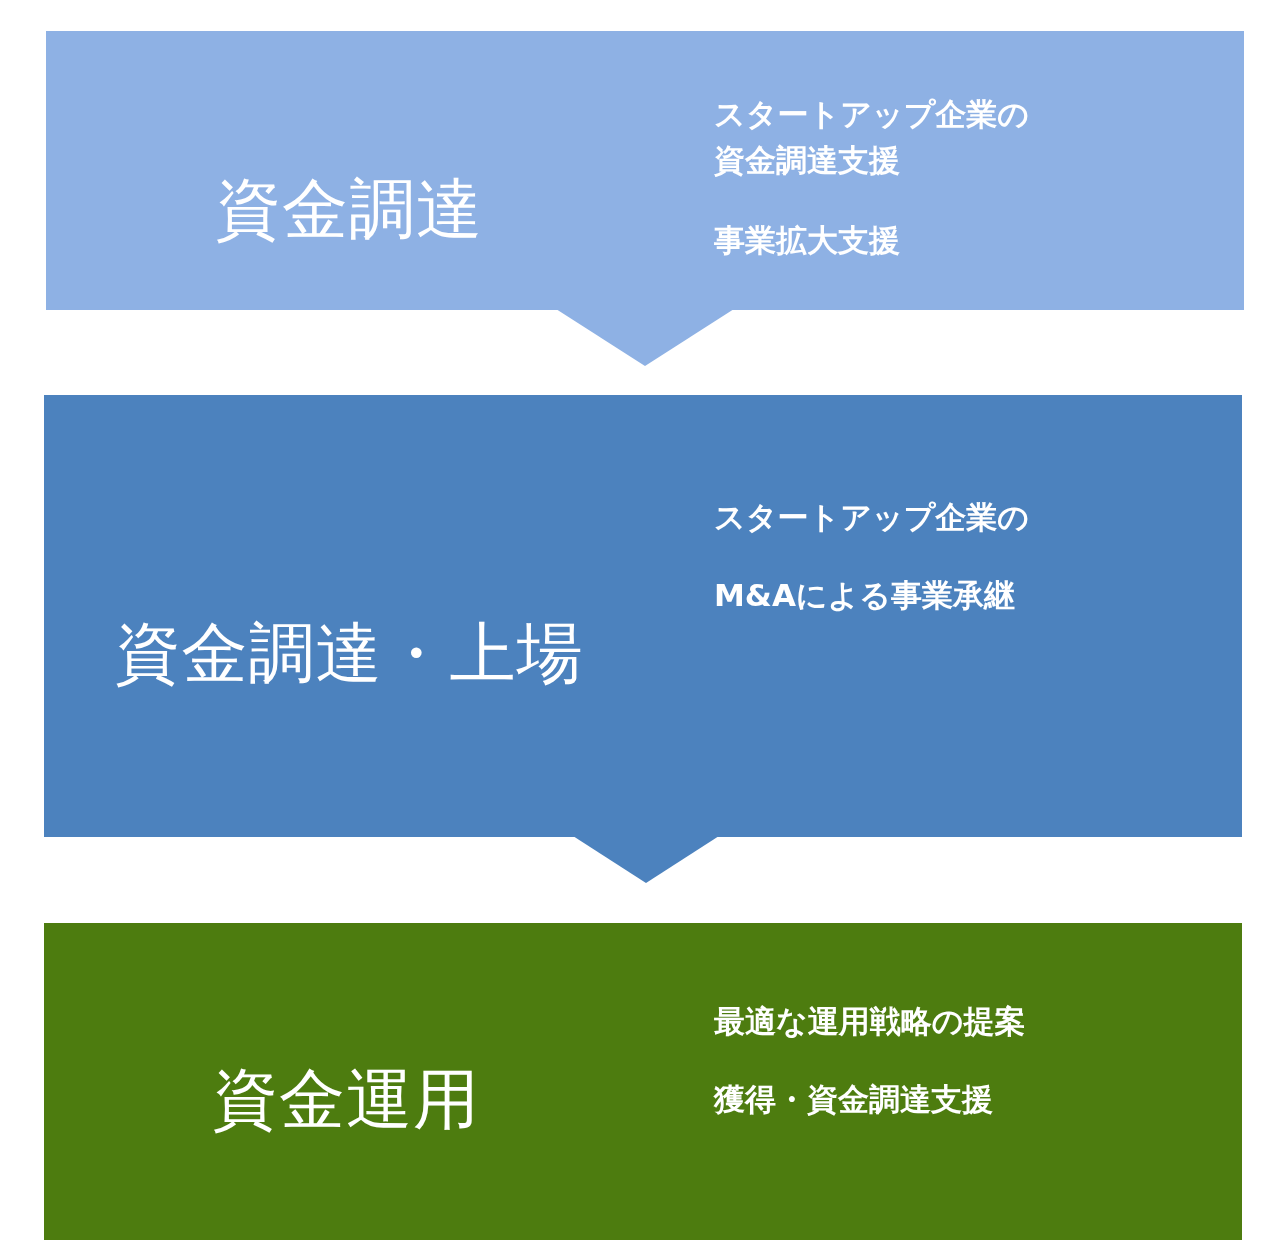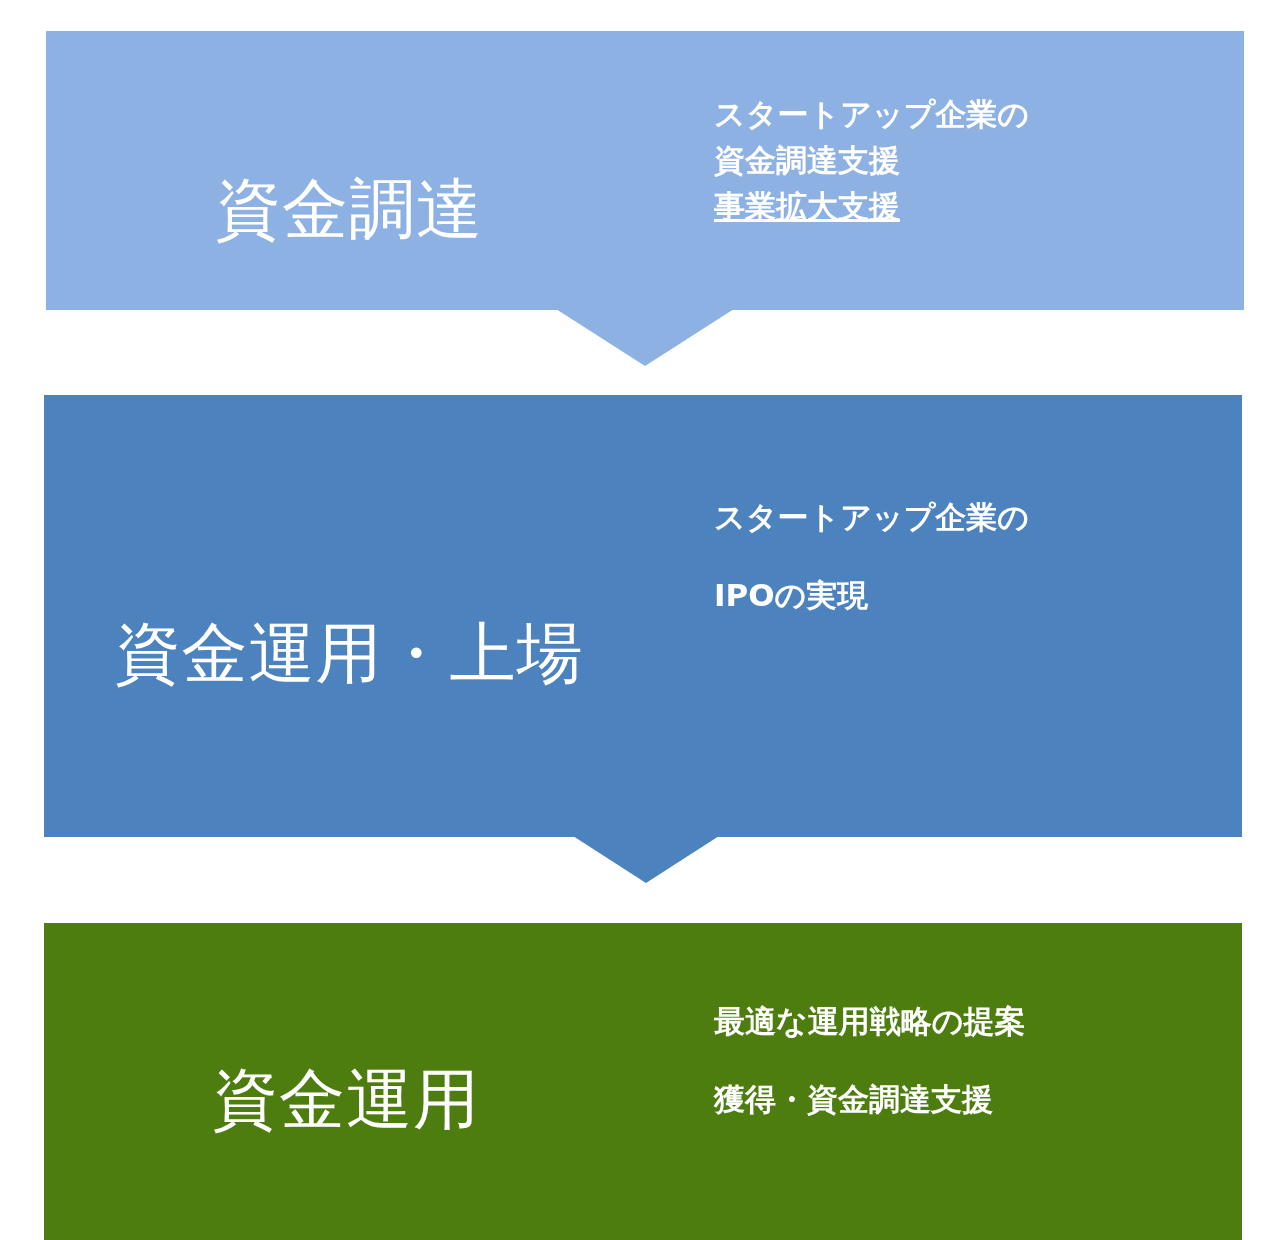--- a/index.html
+++ b/index.html
@@ -16,32 +16,32 @@
     .arrow { position: absolute; width: 0; height: 0; }
   </style>
 </head>
 <body>
 
 <div class="stage" style="left:46px; top:31px; width:1198px; height:279px; background:#8eb1e4;">
   <div class="title" style="left:303px; top:140px;">資金調達</div>
   <div class="items" style="top:60px;">
     <div class="item" style="line-height:46px;">スタートアップ企業の
 資金調達支援</div>
-    <div class="item" style="text-decoration:underline;">事業拡大支援</div>
+    <div class="item" style="margin-top:34px;">事業拡大支援</div>
   </div>
 </div>
 <svg class="arrow" style="left:556px; top:309px; width:178px; height:58px;" viewBox="0 0 178 58">
   <polygon points="0,0 178,0 89,57" fill="#8eb1e4"></polygon>
 </svg>
 
 <div class="stage" style="left:44px; top:395px; width:1198px; height:442px; background:#4c82be;">
-  <div class="title" style="left:305px; top:220px;">資金運用・上場</div>
+  <div class="title" style="left:305px; top:220px;">資金調達・上場</div>
   <div class="items" style="left:670px; top:83px; line-height:78px;">
     <div class="item">スタートアップ企業の</div>
-    <div class="item">IPOの実現</div>
+    <div class="item">M&amp;Aによる事業承継</div>
   </div>
 </div>
 <svg class="arrow" style="left:573px; top:836px; width:146px; height:48px;" viewBox="0 0 146 48">
   <polygon points="0,0 146,0 73,47" fill="#4c82be"></polygon>
 </svg>
 
 <div class="stage" style="left:44px; top:923px; width:1198px; height:328px; background:#4d7c0f;">
   <div class="title" style="left:302px; top:138px;">資金運用</div>
   <div class="items" style="left:670px; top:62px; line-height:78px;font-family:Liberation Mono, monospace;">
     <div class="item">最適な運用戦略の提案</div>

